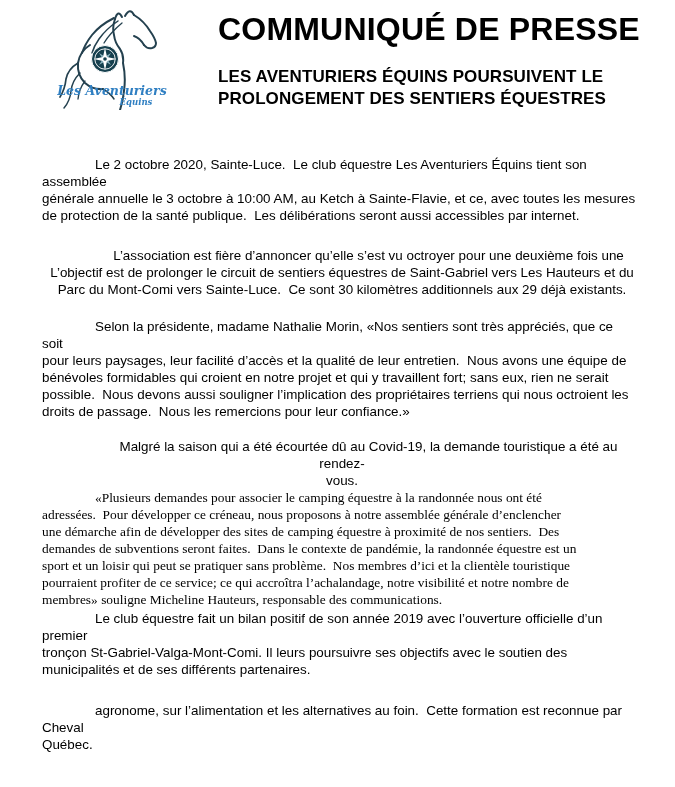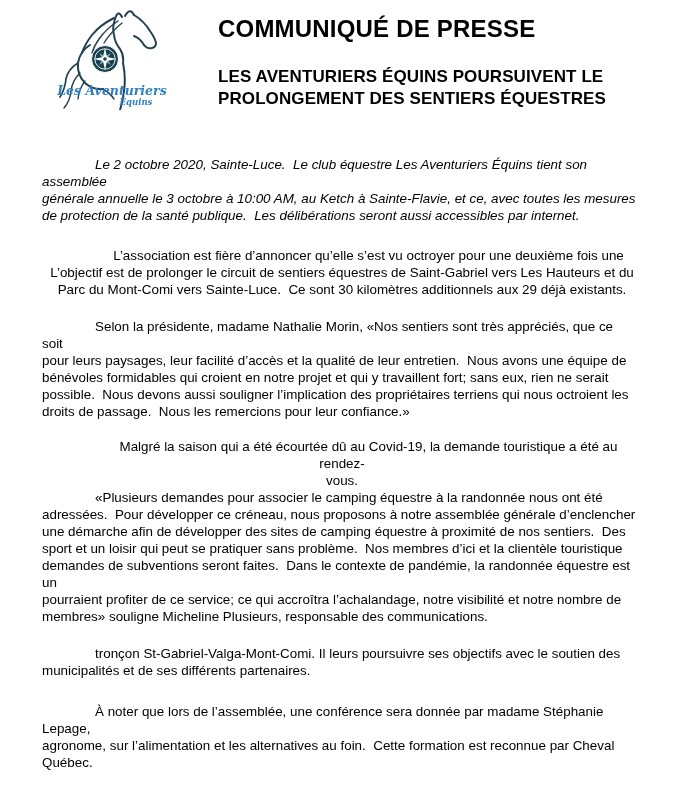--- a/index.html
+++ b/index.html
@@ -22,21 +22,21 @@
     width: 116px;
     height: 106px;
   }
   .logo svg { width: 100%; height: 100%; display: block; }
 
   .doc-title {
     position: absolute;
     left: 218px;
     top: 14px;
     margin: 0;
-    font-size: 24px;
+    font-size: 32px;
     font-weight: bold;
     line-height: 30px;
     letter-spacing: 0.2px;
     white-space: nowrap;
   }
   .doc-subtitle {
     position: absolute;
     left: 218px;
     top: 66px;
     font-size: 17px;
@@ -49,25 +49,25 @@
   main {
     position: absolute;
     left: 42px;
     top: 156px;
     width: 600px;
     font-size: 13.4px;
     line-height: 17px;
   }
   .para > div { white-space: pre-wrap; }
   .para > div:first-child { text-indent: 53px; }
-  .p1 { margin: 0 0 23px 0; font-style: italic; }
+  .p1 { margin: 0 0 23px 0; }
   .p2 { margin: 0 0 20px 0; text-align: center; }
   .p3 { margin: 0 8px 18px 0; }
   .p4 { margin: 0 0 0 0; text-align: center; }
-  .p5 { margin: 0 0 20px 0; }
+  .p5 { margin: 0 0 2px 0; font-family: Liberation Serif, serif; }
   .p6 { margin: 0 0 24px 0; }
   .p7 { margin: 0 0 8px 0; }
 </style>
 </head>
 <body>
 
 <div class="page">
 
   <div class="logo">
     <svg viewBox="0 0 116 106" xmlns="http://www.w3.org/2000/svg">
@@ -134,30 +134,30 @@
         <div>droits de passage.  Nous les remercions pour leur confiance.»</div>
       </div>
     <div class="para p4">
         <div>Malgré la saison qui a été écourtée dû au Covid-19, la demande touristique a été au rendez-</div>
         <div>vous.</div>
       </div>
     <div class="para p5">
         <div>«Plusieurs demandes pour associer le camping équestre à la randonnée nous ont été</div>
         <div>adressées.  Pour développer ce créneau, nous proposons à notre assemblée générale d’enclencher</div>
         <div>une démarche afin de développer des sites de camping équestre à proximité de nos sentiers.  Des</div>
+        <div>demandes de subventions seront faites.  Dans le contexte de pandémie, la randonnée équestre est un</div>
         <div>sport et un loisir qui peut se pratiquer sans problème.  Nos membres d’ici et la clientèle touristique</div>
-        <div>demandes de subventions seront faites.  Dans le contexte de pandémie, la randonnée équestre est un</div>
         <div>pourraient profiter de ce service; ce qui accroîtra l’achalandage, notre visibilité et notre nombre de</div>
-        <div>membres» souligne Micheline Plusieurs, responsable des communications.</div>
+        <div>membres» souligne Micheline Hauteurs, responsable des communications.</div>
       </div>
     <div class="para p6">
+        <div>Le club équestre fait un bilan positif de son année 2019 avec l’ouverture officielle d’un premier</div>
         <div>tronçon St-Gabriel-Valga-Mont-Comi. Il leurs poursuivre ses objectifs avec le soutien des</div>
         <div>municipalités et de ses différents partenaires.</div>
       </div>
     <div class="para p7">
-        <div>À noter que lors de l’assemblée, une conférence sera donnée par madame Stéphanie Lepage,</div>
         <div>agronome, sur l’alimentation et les alternatives au foin.  Cette formation est reconnue par Cheval</div>
         <div>Québec.</div>
       </div>
 
   </main>
 
 </div>
 
 </body></html>

